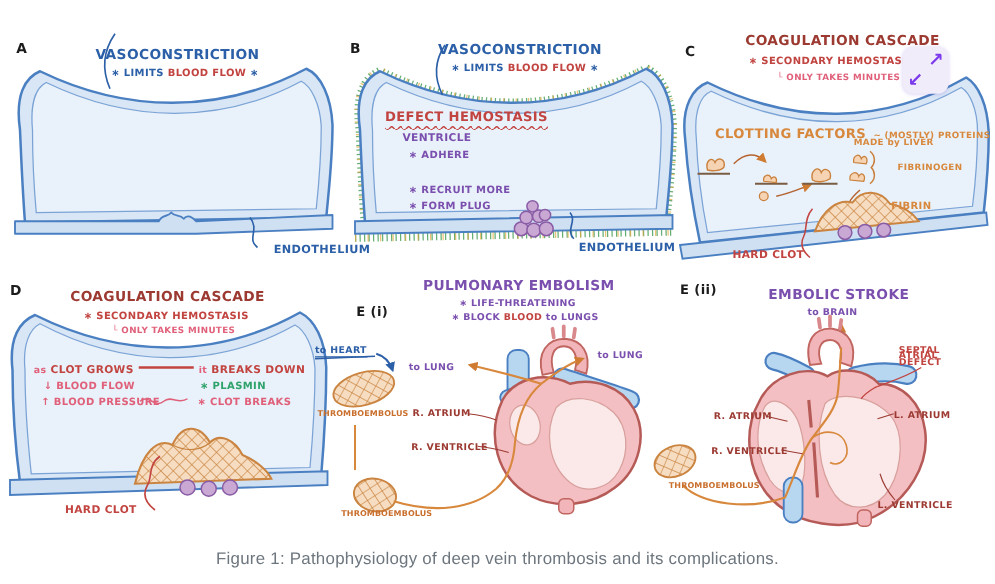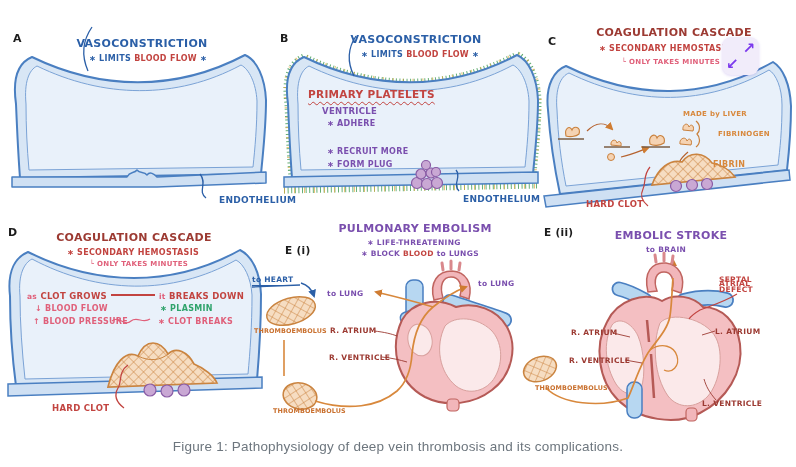--- a/index.html
+++ b/index.html
@@ -172,31 +172,32 @@
 </svg>
 
 <div class="t black f11" style="left:13px;top:33px">A</div>
 <div class="t blue f11 ctr" style="left:142px;top:38px">VASOCONSTRICTION</div>
 <div class="t f8 ctr" style="left:148px;top:55px"><span class="blue">∗</span> <span class="blue">LIMITS</span> <span class="red">BLOOD FLOW</span> <span class="blue">∗</span></div>
 <div class="t blue f9" style="left:219px;top:196px">ENDOTHELIUM</div>
 
 <div class="t black f11" style="left:280px;top:33px">B</div>
 <div class="t blue f11 ctr" style="left:416px;top:34px">VASOCONSTRICTION</div>
 <div class="t f8 ctr" style="left:420px;top:51px"><span class="blue">∗</span> <span class="blue">LIMITS</span> <span class="red">BLOOD FLOW</span> <span class="blue">∗</span></div>
-<div class="t red f10 wavy" style="left:308px;top:89px">PRIMARY PLATELETS</div>
+<div class="t red f10 wavy" style="left:308px;top:89px">DEFECT HEMOSTASIS</div>
 <div class="t purple f85" style="left:322px;top:107px">VENTRICLE</div>
 <div class="t purple f8" style="left:327px;top:120px">∗ ADHERE</div>
 <div class="t purple f8" style="left:327px;top:148px">∗ RECRUIT MORE</div>
 <div class="t purple f8" style="left:327px;top:161px">∗ FORM PLUG</div>
 <div class="t blue f9" style="left:463px;top:195px">ENDOTHELIUM</div>
 
 <div class="t black f11" style="left:548px;top:36px">C</div>
 <div class="t dred f11 ctr" style="left:674px;top:27px">COAGULATION CASCADE</div>
 <div class="t red f8 ctr" style="left:665px;top:45px">∗ SECONDARY HEMOSTASIS</div>
 <div class="t pink f7 ctr" style="left:671px;top:59px">└ ONLY TAKES MINUTES</div>
+<div class="t" style="left:572px;top:97px"><span class="orange f10">CLOTTING FACTORS</span> <span class="orange f7">~ (MOSTLY) PROTEINS</span></div>
 <div class="t orange f7" style="left:683px;top:111px">MADE by LIVER</div>
 <div class="t orange f7" style="left:718px;top:131px">FIBRINOGEN</div>
 <div class="t orange f8" style="left:713px;top:161px">FIBRIN</div>
 <div class="t red f85" style="left:586px;top:200px">HARD CLOT</div>
 
 <div class="t black f11" style="left:8px;top:227px">D</div>
 <div class="t dred f11 ctr" style="left:134px;top:232px">COAGULATION CASCADE</div>
 <div class="t red f8 ctr" style="left:133px;top:249px">∗ SECONDARY HEMOSTASIS</div>
 <div class="t pink f7 ctr" style="left:139px;top:261px">└ ONLY TAKES MINUTES</div>
 <div class="t f85" style="left:27px;top:292px"><span class="pink f75">as</span> <span class="red">CLOT GROWS</span><span class="dash"></span><span class="pink f75">it</span> <span class="red">BREAKS DOWN</span></div>

